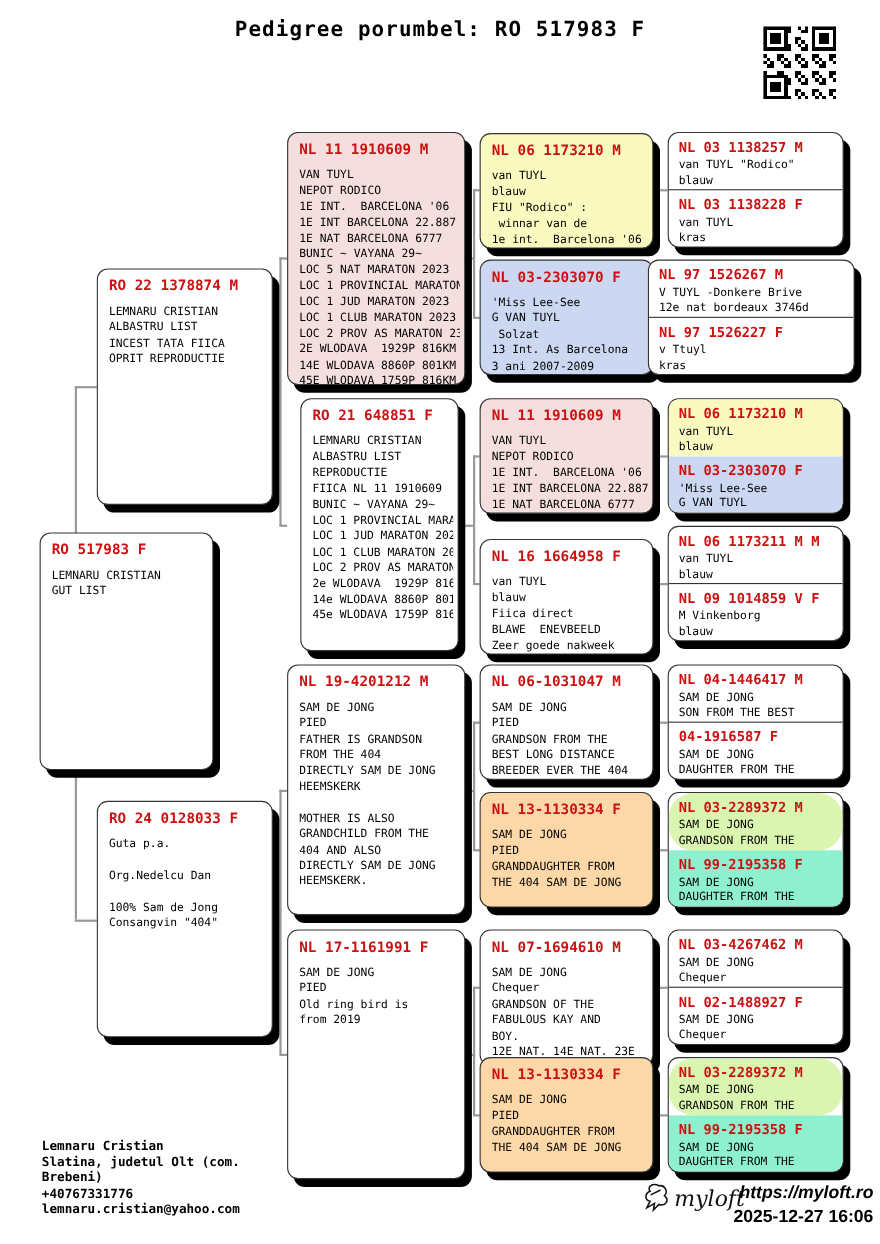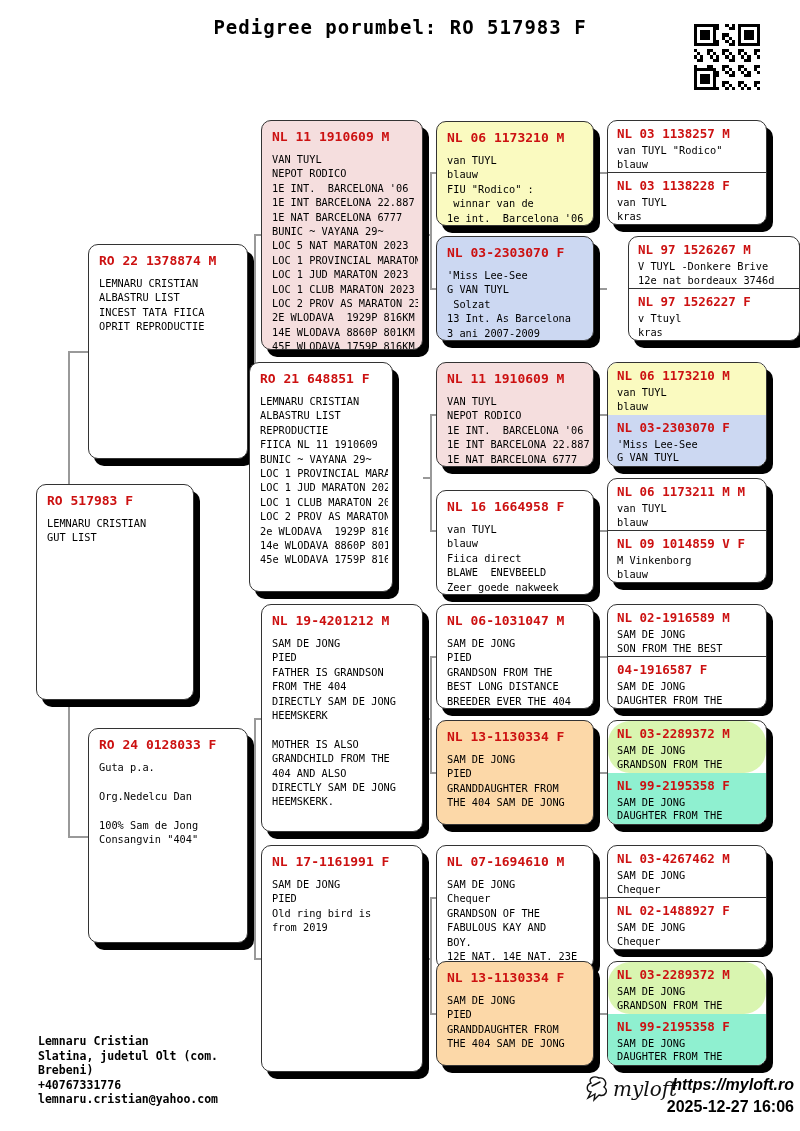--- a/index.html
+++ b/index.html
@@ -311,21 +311,21 @@
 BUNIC ~ VAYANA 29~
 LOC 5 NAT MARATON 2023
 LOC 1 PROVINCIAL MARATON
 LOC 1 JUD MARATON 2023
 LOC 1 CLUB MARATON 2023
 LOC 2 PROV AS MARATON 23
 2E WLODAVA  1929P 816KM
 14E WLODAVA 8860P 801KM
 45E WLODAVA 1759P 816KM</div>
   </div>
-  <div class="box" style="left:249px;top:362px;width:144px;height:230px">
+  <div class="box" style="left:273px;top:362px;width:144px;height:230px">
     <div class="ring">RO 21 648851 F</div>
     <div class="body">LEMNARU CRISTIAN
 ALBASTRU LIST
 REPRODUCTIE
 FIICA NL 11 1910609
 BUNIC ~ VAYANA 29~
 LOC 1 PROVINCIAL MARATON
 LOC 1 JUD MARATON 2023
 LOC 1 CLUB MARATON 2023
 LOC 2 PROV AS MARATON 23
@@ -433,21 +433,21 @@
       <div class="ring">NL 03 1138257 M</div>
       <div class="body">van TUYL "Rodico"
 blauw</div>
     </div>
     <div class="half divided">
       <div class="ring">NL 03 1138228 F</div>
       <div class="body">van TUYL
 kras</div>
     </div>
   </div>
-  <div class="box pair" style="left:628px;top:236px;width:172px;height:105px">
+  <div class="box pair" style="left:589px;top:236px;width:188px;height:105px">
     <div class="half">
       <div class="ring">NL 97 1526267 M</div>
       <div class="body">V TUYL -Donkere Brive
 12e nat bordeaux 3746d</div>
     </div>
     <div class="half divided">
       <div class="ring">NL 97 1526227 F</div>
       <div class="body">v Ttuyl
 kras</div>
     </div>
@@ -471,21 +471,21 @@
 blauw</div>
     </div>
     <div class="half divided">
       <div class="ring">NL 09 1014859 V F</div>
       <div class="body">M Vinkenborg
 blauw</div>
     </div>
   </div>
   <div class="box pair" style="left:607px;top:604px;width:160px;height:105px">
     <div class="half">
-      <div class="ring">NL 02-1916589 M</div>
+      <div class="ring">NL 04-1446417 M</div>
       <div class="body">SAM DE JONG
 SON FROM THE BEST</div>
     </div>
     <div class="half divided">
       <div class="ring">04-1916587 F</div>
       <div class="body">SAM DE JONG
 DAUGHTER FROM THE</div>
     </div>
   </div>
   <div class="box pair" style="left:607px;top:720px;width:160px;height:105px">

